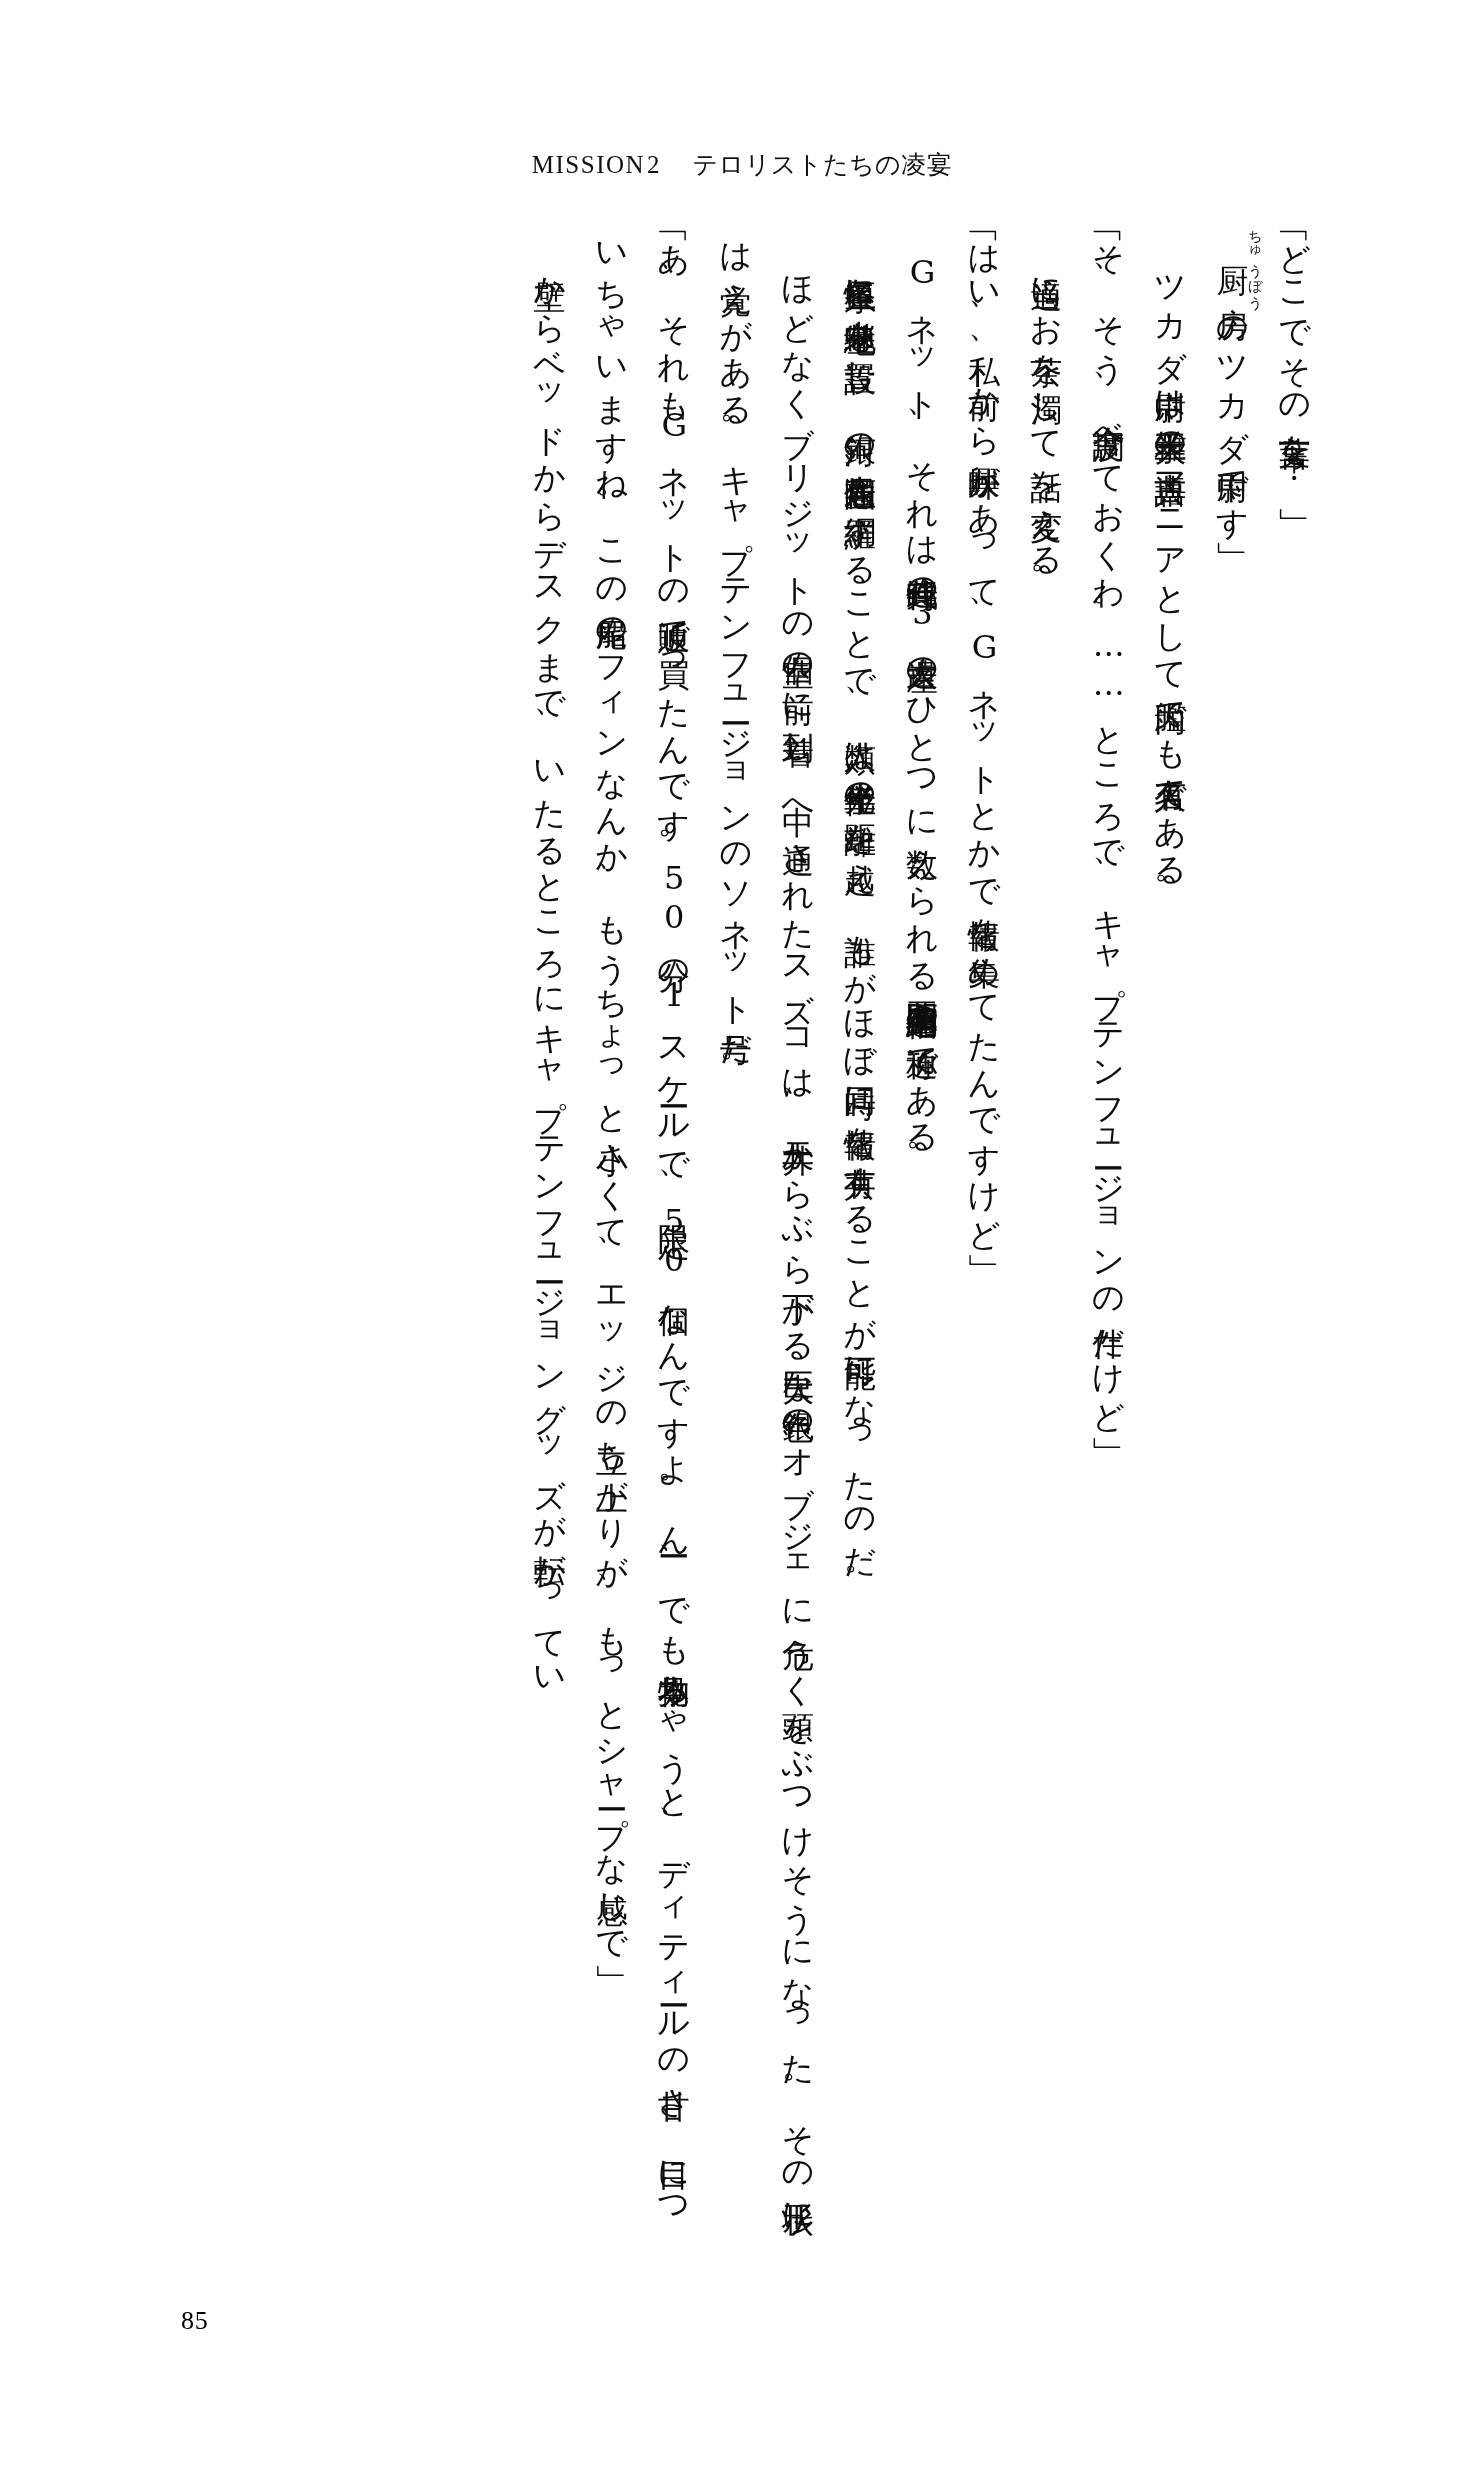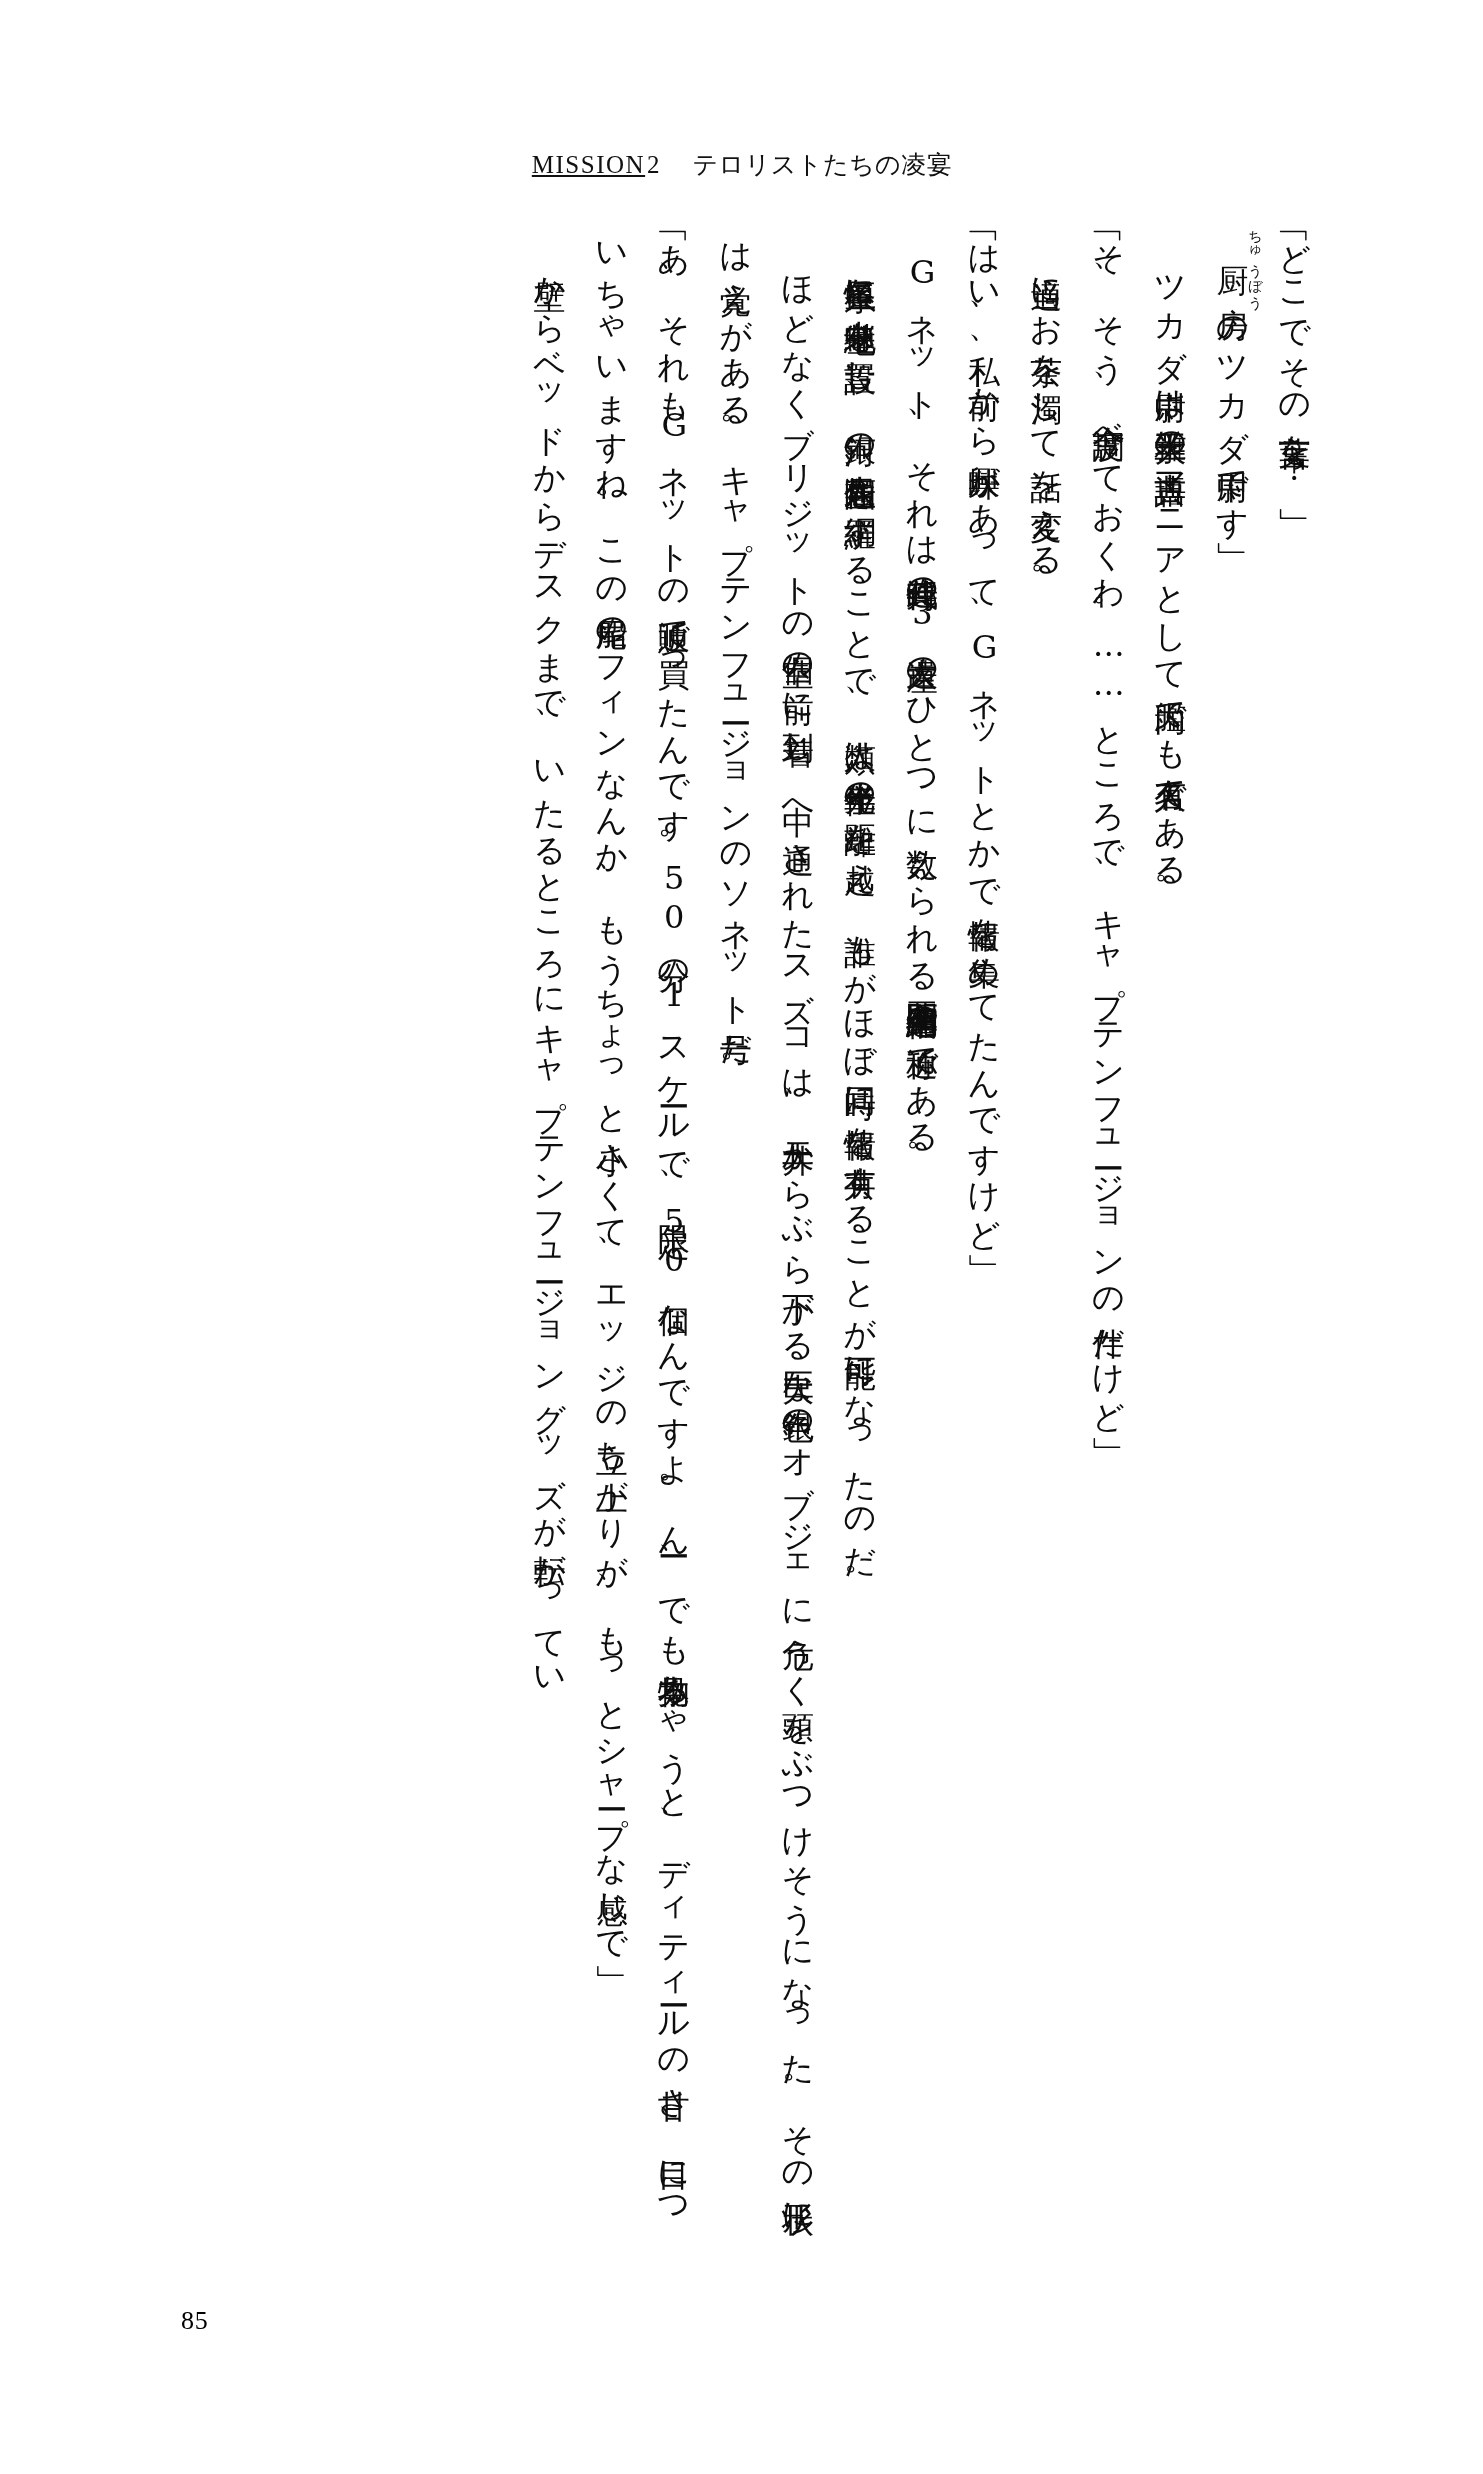--- a/index.html
+++ b/index.html
@@ -27,21 +27,20 @@
     width: 1484px;
     text-align: center;
     font-size: 25px;
     letter-spacing: 0.06em;
     color: #111111;
     white-space: nowrap;
   }
   .header .mission-label {
     font-family: "Liberation Serif", "DejaVu Serif", serif;
     font-weight: 400;
-    text-decoration: underline;
   }
   .header .mission-num {
     margin-left: 1.9px;
   }
   .header .chapter-title {
     margin-left: 31.5px;
     font-family: "DejaVu Serif", "Liberation Serif", serif;
     letter-spacing: 0.02em;
     text-align: right;
   }

